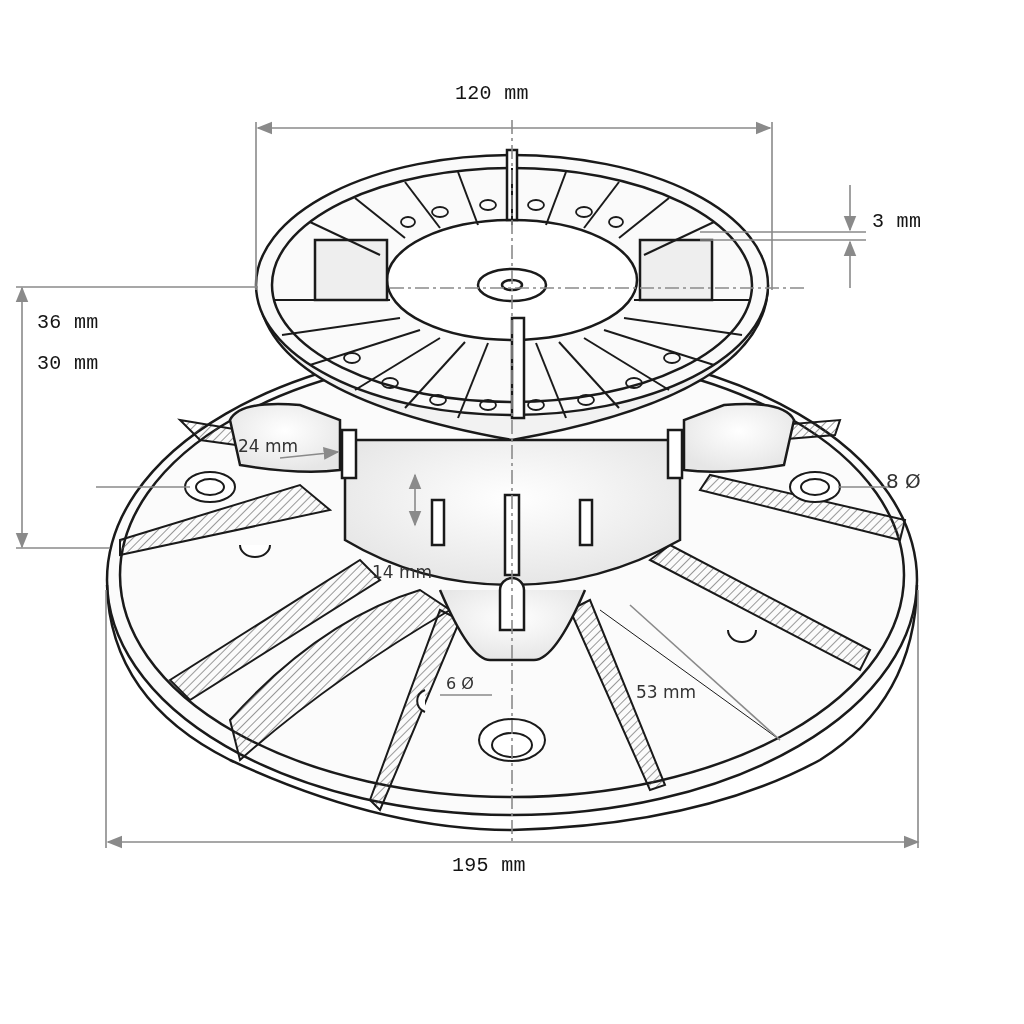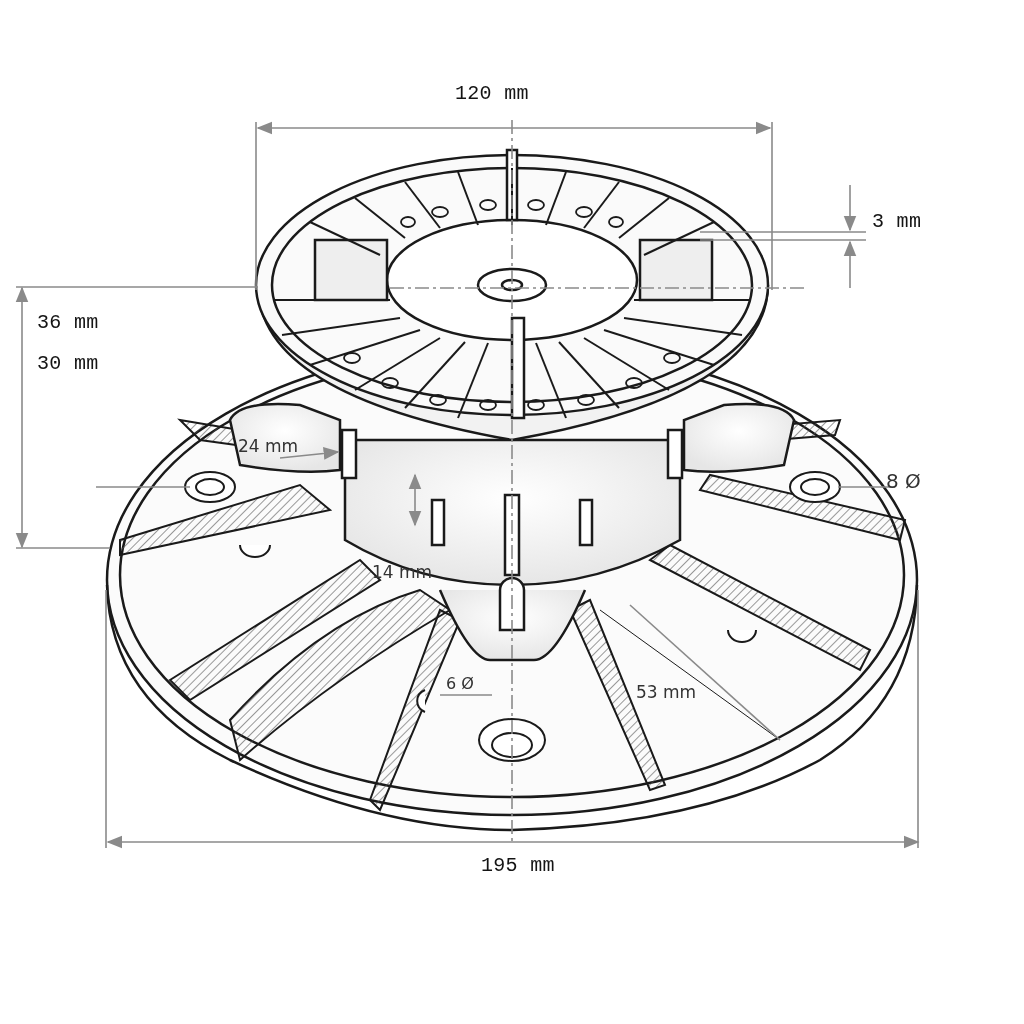--- a/index.html
+++ b/index.html
@@ -143,21 +143,21 @@
     <line x1="96" y1="487" x2="190" y2="487"></line>
     <line x1="838" y1="487" x2="895" y2="487"></line>
     <line x1="280" y1="458" x2="338" y2="452" marker-end="url(#arr)"></line>
     <line x1="415" y1="475" x2="415" y2="525" marker-start="url(#arr)" marker-end="url(#arr)"></line>
     <line x1="440" y1="695" x2="492" y2="695"></line>
     <line x1="630" y1="605" x2="780" y2="740"></line>
   </g>
 </svg>
 
 <div class="lbl lbl-lg" style="left:455px;top:84px;">120 mm</div>
-<div class="lbl lbl-lg" style="left:481px;top:856px;">195 mm</div>
+<div class="lbl lbl-lg" style="left:452px;top:856px;">195 mm</div>
 <div class="lbl lbl-lg" style="left:37px;top:313px;">36 mm</div>
 <div class="lbl lbl-lg" style="left:37px;top:354px;">30 mm</div>
 <div class="lbl lbl-lg" style="left:872px;top:212px;">3 mm</div>
 <div class="lbl lbl-sm" style="left:238px;top:438px;">24 mm</div>
 <div class="lbl lbl-sm" style="left:372px;top:564px;">14 mm</div>
 <div class="lbl lbl-sm" style="left:886px;top:455px;font-size:20px;margin-top:16px;">8 Ø</div>
 <div class="lbl lbl-sm" style="left:446px;top:676px;font-size:16px;">6 Ø</div>
 <div class="lbl lbl-sm" style="left:636px;top:684px;">53 mm</div>
 
 </body></html>

